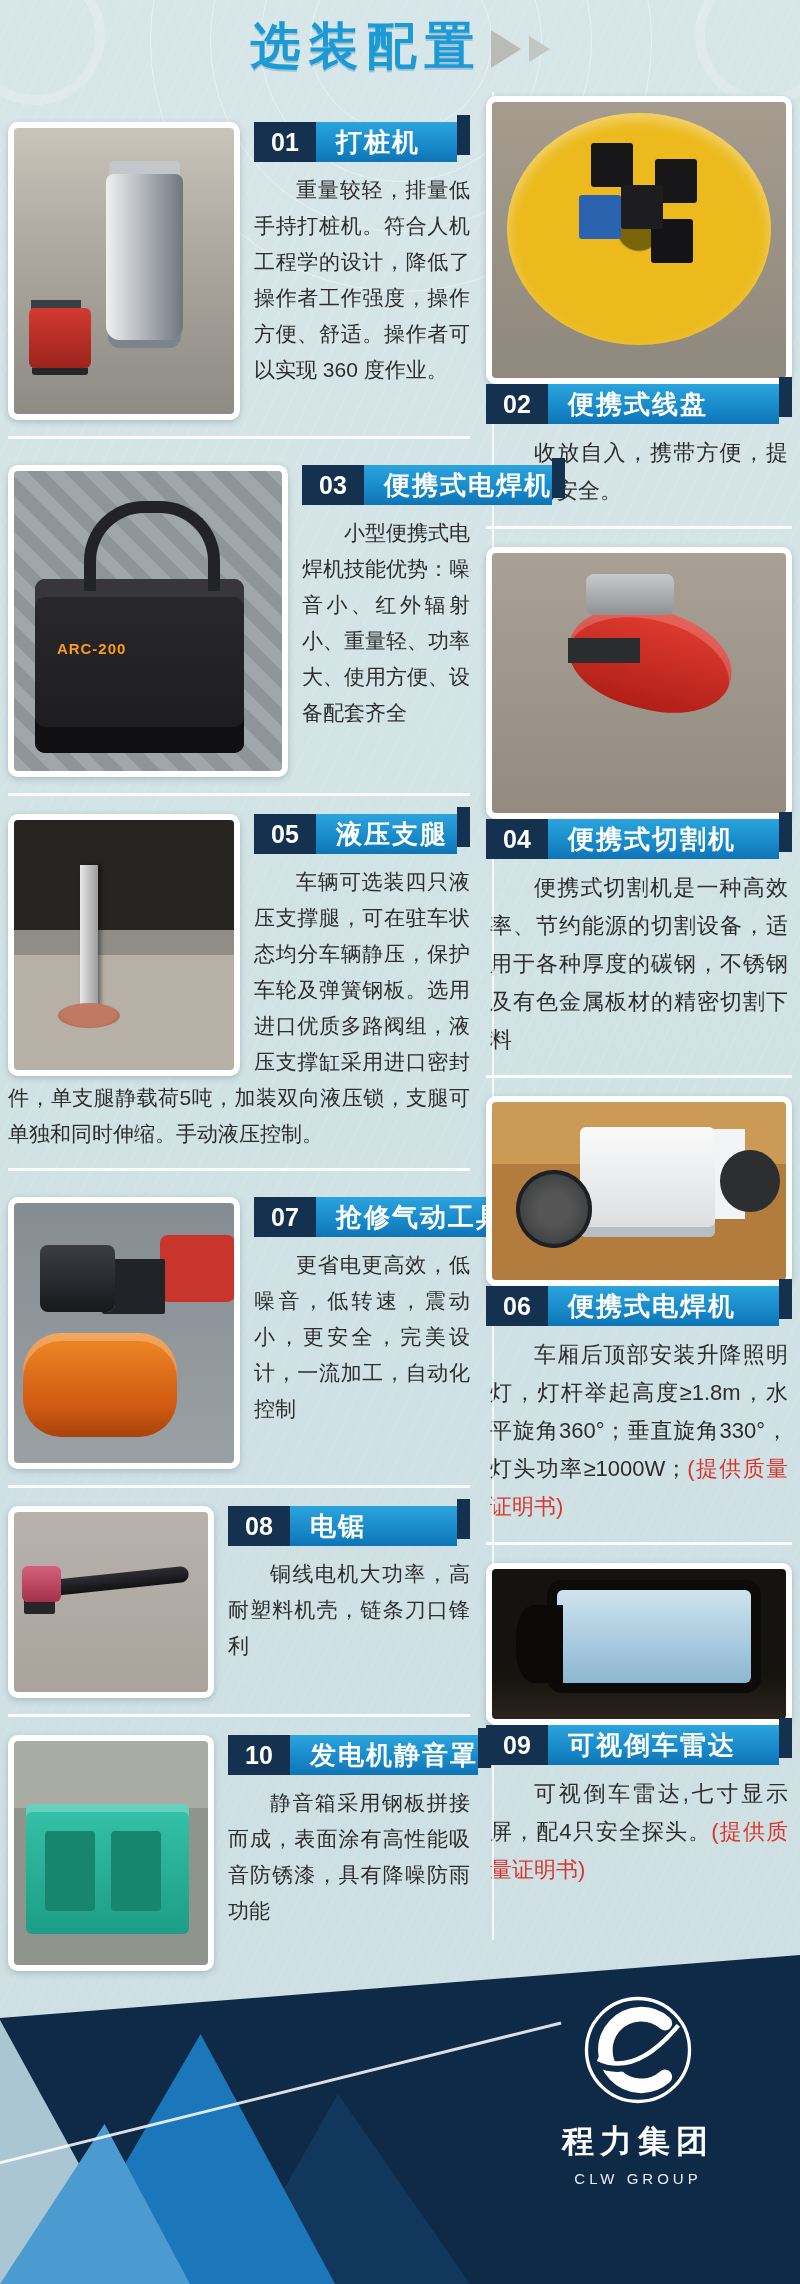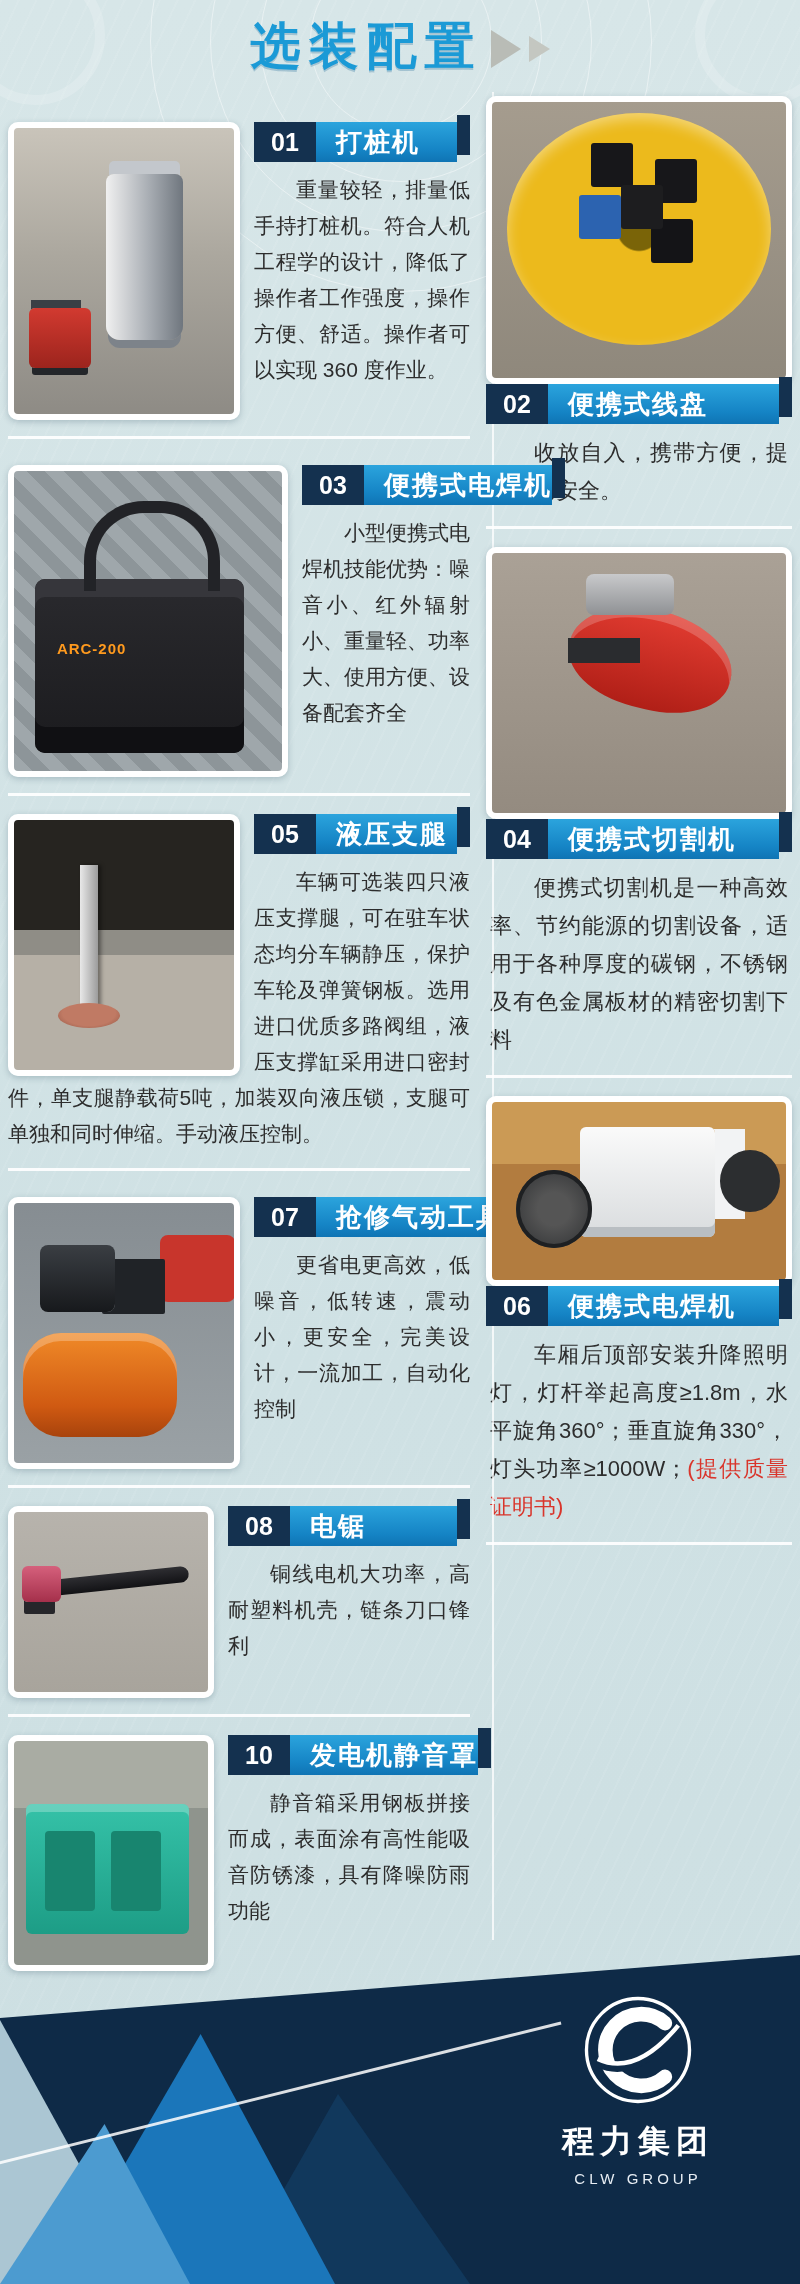--- a/index.html
+++ b/index.html
@@ -278,20 +278,29 @@
         <div class="chead">
           <span class="num">06</span>
           <span class="ttl">便携式电焊机</span>
           <span class="cap"></span>
         </div>
         <p class="body-txt"><span>车厢后顶部安装升降照明灯，灯杆举起高度≥1.8m，水平旋角360°；垂直旋角330°，灯头功率≥1000W；</span><span class="red">(提供质量证明书)</span></p>
       </section>
 
       <div class="hdiv"></div>
 
+      <section class="rcard">
+        <div class="photo rphoto p09"></div>
+        <div class="chead">
+          <span class="num">09</span>
+          <span class="ttl">可视倒车雷达</span>
+          <span class="cap"></span>
+        </div>
+        <p class="body-txt"><span>可视倒车雷达,七寸显示屏，配4只安全探头。</span><span class="red">(提供质量证明书)</span></p>
+      </section>
 
     </div>
   </div>
 
   <footer class="footer">
     <div class="f-navy"></div>
     <div class="f-t1"></div>
     <div class="f-t4"></div>
     <div class="f-t2"></div>
     <div class="f-t3"></div>

